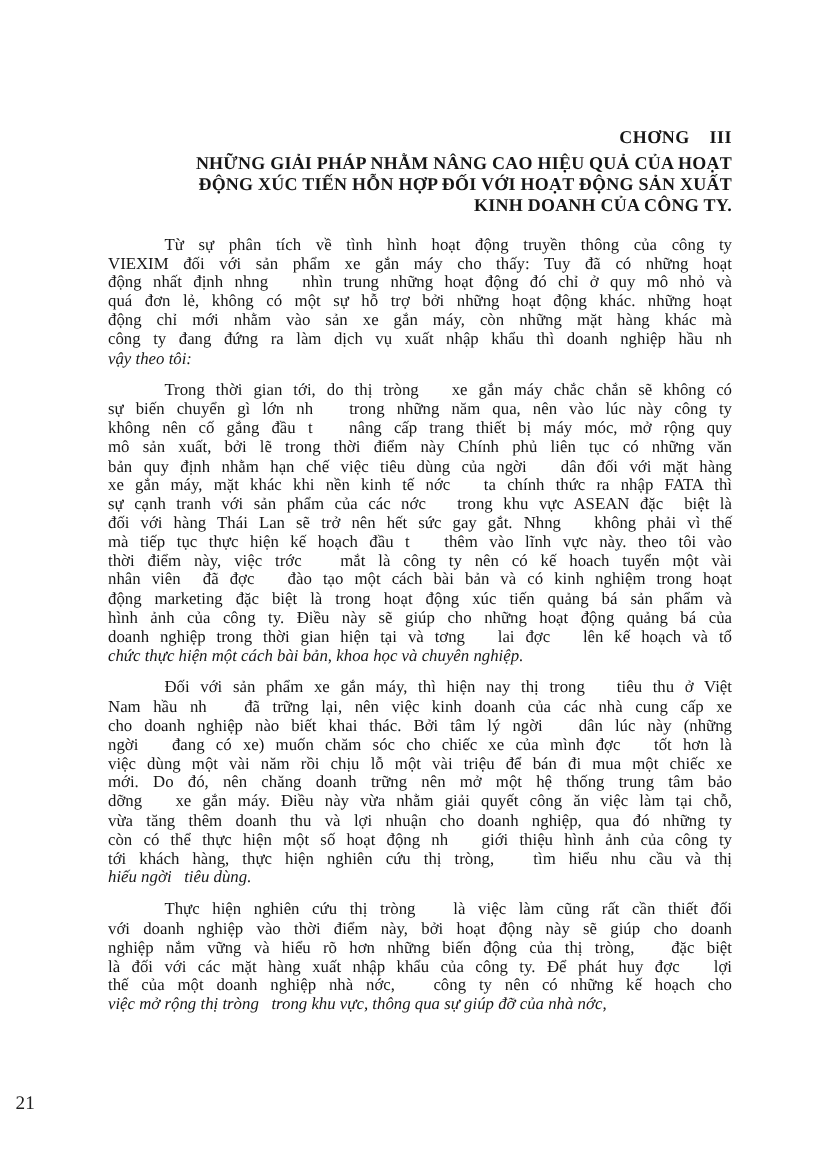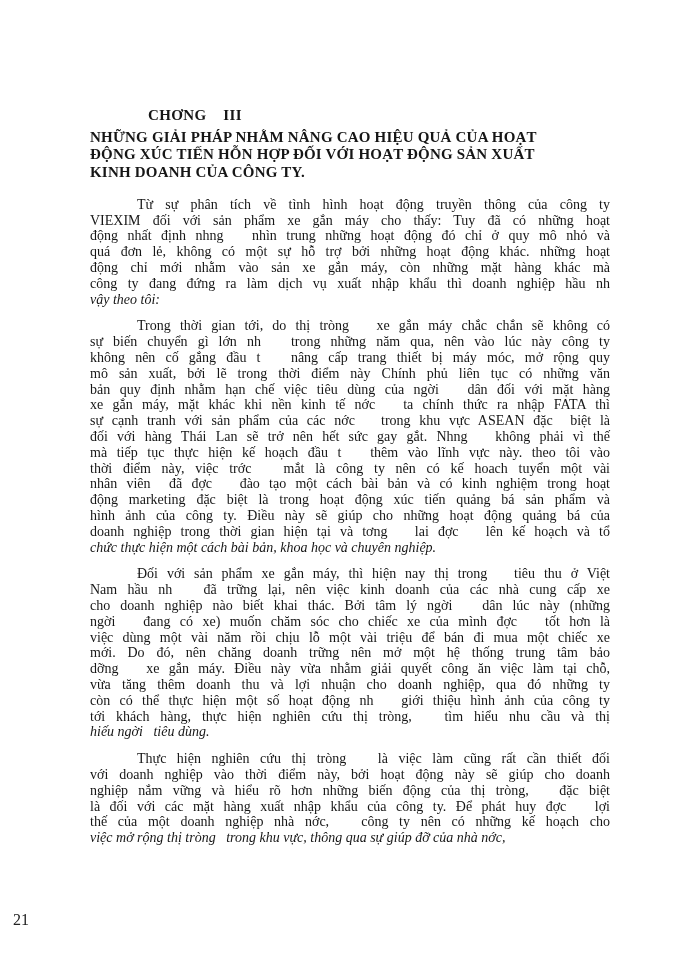--- a/index.html
+++ b/index.html
@@ -21,24 +21,25 @@
     left: 90px;
     top: 106px;
     width: 520px;
   }
   .chapter-heading {
     font-weight: bold;
     font-size: 15px;
     line-height: 18px;
     margin-left: 58px;
     letter-spacing: 0.4px;
+    text-align: right;
   }
   .doc-title {
     margin-top: 5px;
-    text-align: left;
+    text-align: right;
     font-weight: bold;
     font-size: 15px;
     letter-spacing: 0.2px;
   }
   .doc-title .title-line {
     line-height: 17.3px;
   }
   .paragraphs {
     margin-top: 12px;
   }

